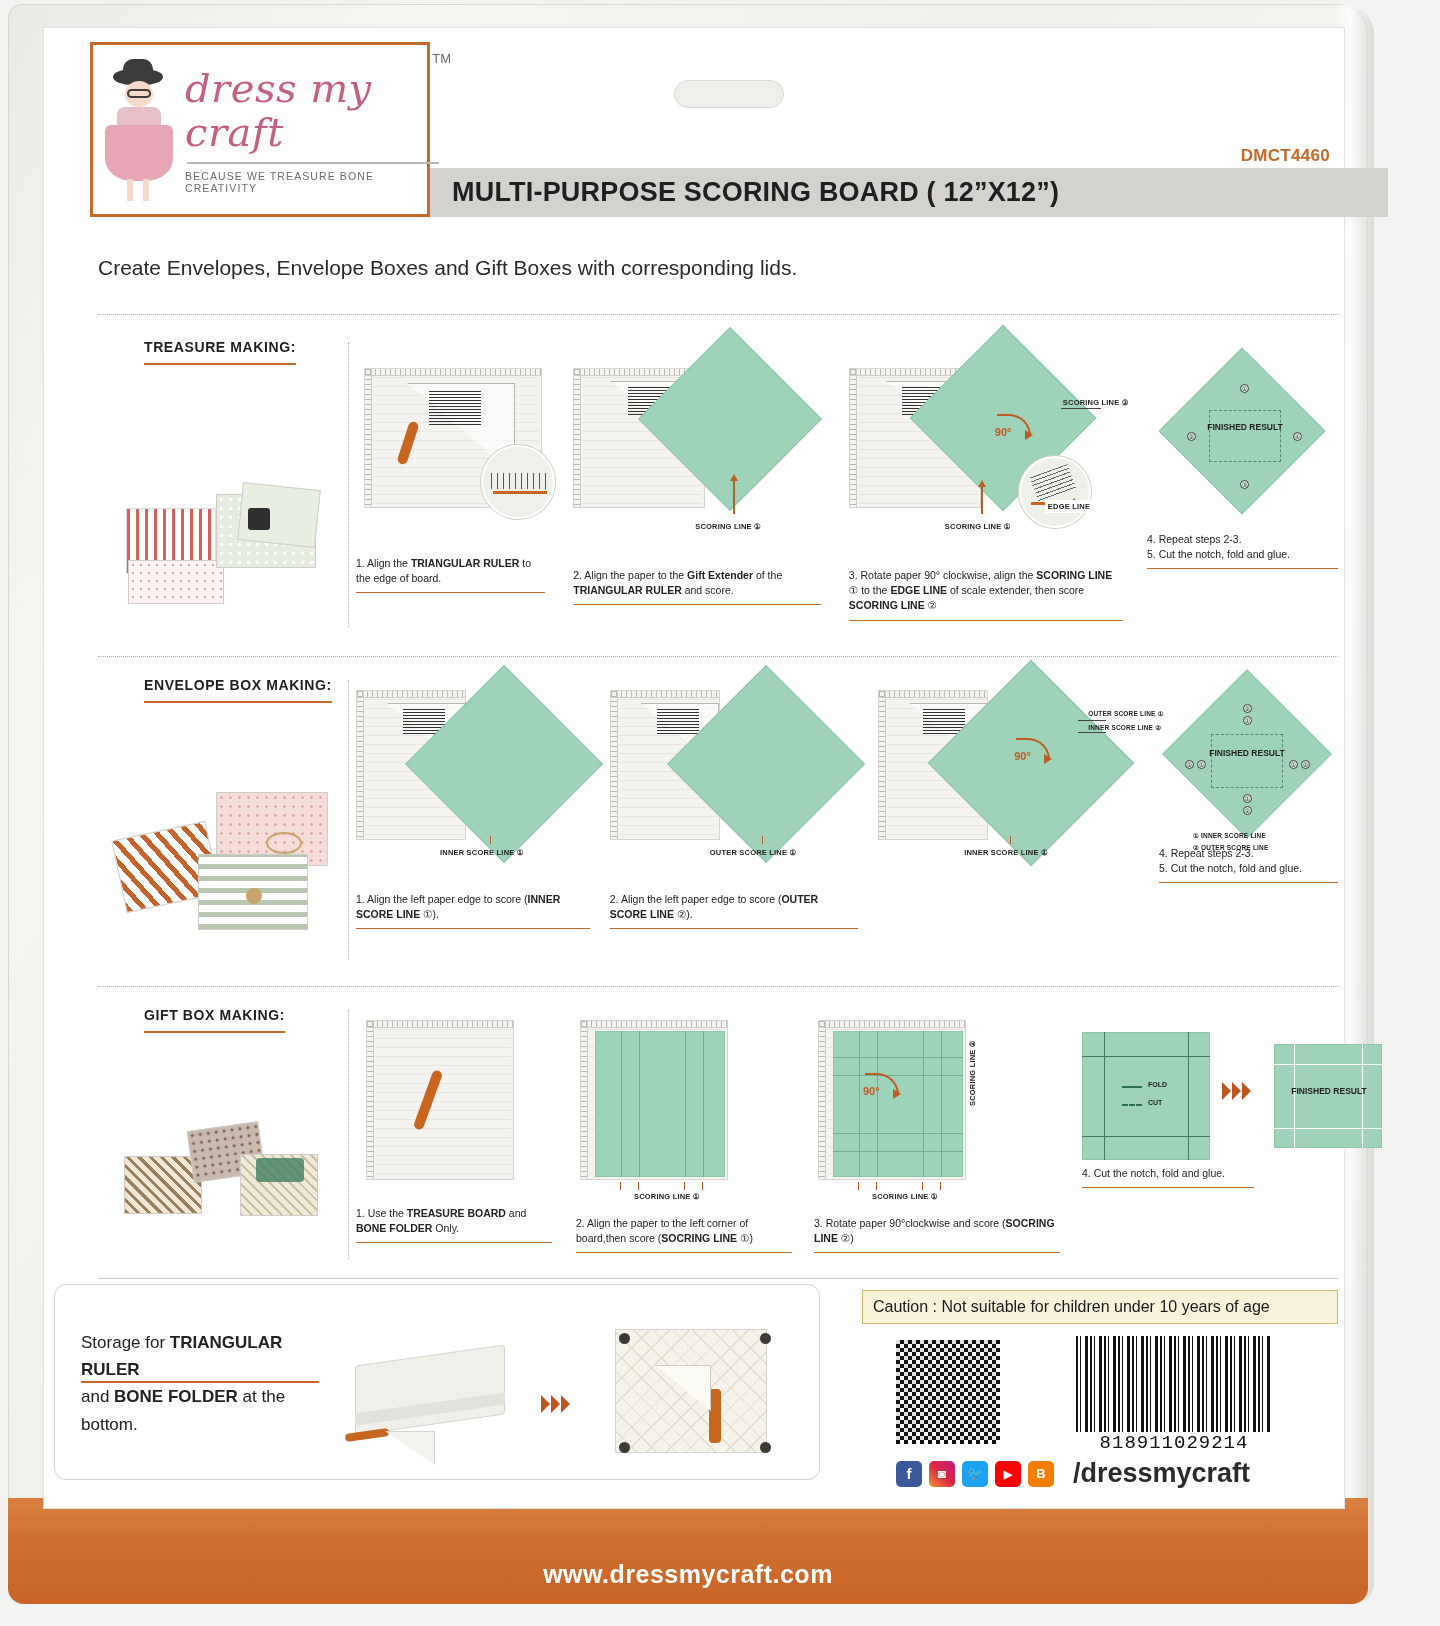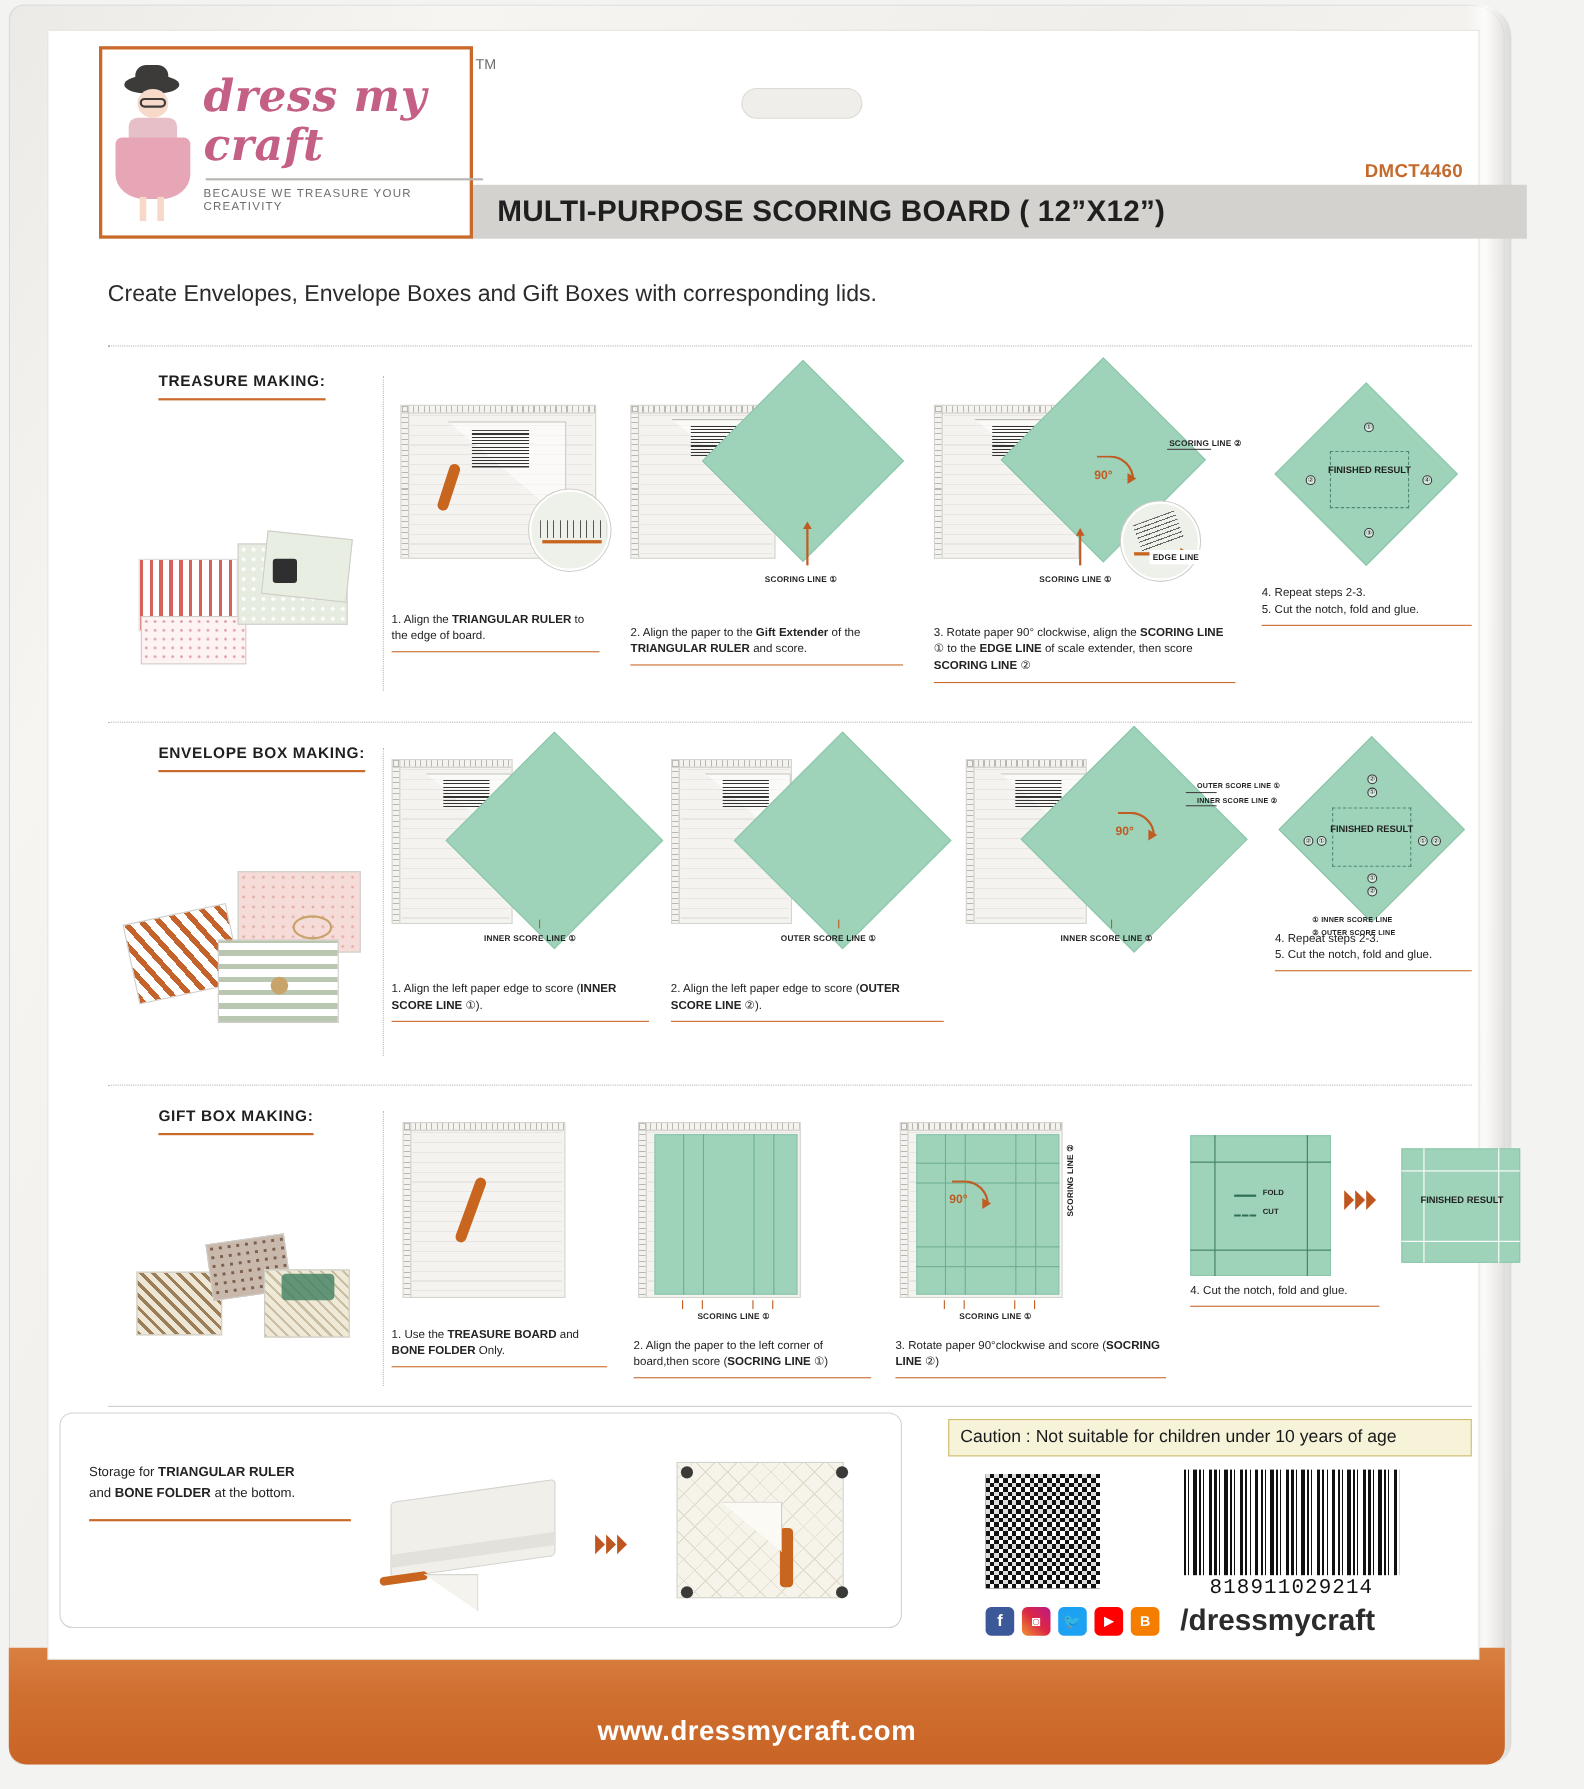--- a/index.html
+++ b/index.html
@@ -61,21 +61,21 @@
   .g-face{position:absolute; left:26px; top:26px; width:28px; height:26px; background:#f6d9c8; border-radius:50%;}
   .g-glass{position:absolute; left:28px; top:34px; width:24px; height:9px; border:2px solid #3c3b3a; border-radius:6px;}
   .g-hair{position:absolute; left:20px; top:40px; width:40px; height:22px; background:#3c3b3a; border-radius:0 0 18px 18px; z-index:-1;}
   .g-body{position:absolute; left:18px; top:52px; width:44px; height:22px; background:#e7bfc8; border-radius:8px 8px 0 0;}
   .g-dress{position:absolute; left:6px; top:70px; width:68px; height:56px; background:#e7a6b6; border-radius:6px 6px 40% 40%;}
   .g-legL{position:absolute; left:28px; top:124px; width:6px; height:22px; background:#f6d9c8;}
   .g-legR{position:absolute; left:44px; top:124px; width:6px; height:22px; background:#f6d9c8;}
   .logo-text{ padding-left:8px; }
   .logo-main{
     font-family:"DejaVu Serif", serif;
-    font-size:40px; color:#c45f86; font-style:italic; font-weight:bold; letter-spacing:.5px;
+    font-size:40px; color:#c45f86; font-style:italic; font-weight:normal; letter-spacing:.5px;
     position:relative; line-height:1.1;
   }
   .logo-tm{ position:absolute; right:-24px; top:0px; font-size:13px; font-style:normal; color:#6c6b6a; }
   .logo-rule{ height:2px; background:#b9b7b3; margin:8px 0 6px 2px; width:252px; }
   .logo-sub{ font-size:10.5px; color:#6e6d6b; letter-spacing:1.1px; }
   
   .title-bar{
     position:absolute; left:386px; top:140px; width:958px; height:49px;
     background:#d3d2cf; display:flex; align-items:center;
   }
@@ -177,21 +177,21 @@
   .photo{ position:relative; }
   .env{
     position:absolute; border:1px solid #cfcdc8;
   }
   
   .storage{
     position:absolute; left:54px; top:1274px; width:766px; height:200px;
     border:1px solid #d6d4cf; border-radius:12px;
   }
   .storage .txt{
-    position:absolute; left:26px; top:44px; width:250px; font-size:12px; line-height:1.6; color:#232323;
+    position:absolute; left:26px; top:44px; width:250px; font-size:17px; line-height:1.6; color:#232323;
   }
   .storage .rule{ position:absolute; left:26px; top:96px; width:238px; height:1.5px; background:#c96a2b; }
   
   .caution{
     position:absolute; left:862px; top:1284px; width:482px; height:34px;
     background:#f7f3d9; border:1px solid #cdbc6d; display:flex; align-items:center;
   }
   .caution span{ font-size:16px; color:#1a1a1a; margin-left:10px; }
   .qr{
     position:absolute; left:898px; top:1338px; width:104px; height:104px; background:#fff;
@@ -241,21 +241,21 @@
         <div class="g-glass"></div>
         <div class="g-body"></div>
         <div class="g-dress"></div>
         <div class="g-legL"></div>
         <div class="g-legR"></div>
       </div>
       <div class="logo-text">
         <div class="logo-main">dress my craft</div>
         <div class="logo-tm" style="top:6px;">TM</div>
         <div class="logo-rule"></div>
-        <div class="logo-sub">BECAUSE WE TREASURE YOUR CREATIVITY</div>
+        <div class="logo-sub">BECAUSE WE TREASURE BONE CREATIVITY</div>
       </div>
     </div>
 
     <div class="sku">DMCT4460</div>
 
     <div class="title-bar">
       <h1>MULTI-PURPOSE SCORING BOARD ( 12”X12”)</h1>
     </div>
 
     <div class="intro">Create Envelopes, Envelope Boxes and Gift Boxes with corresponding lids.</div>

